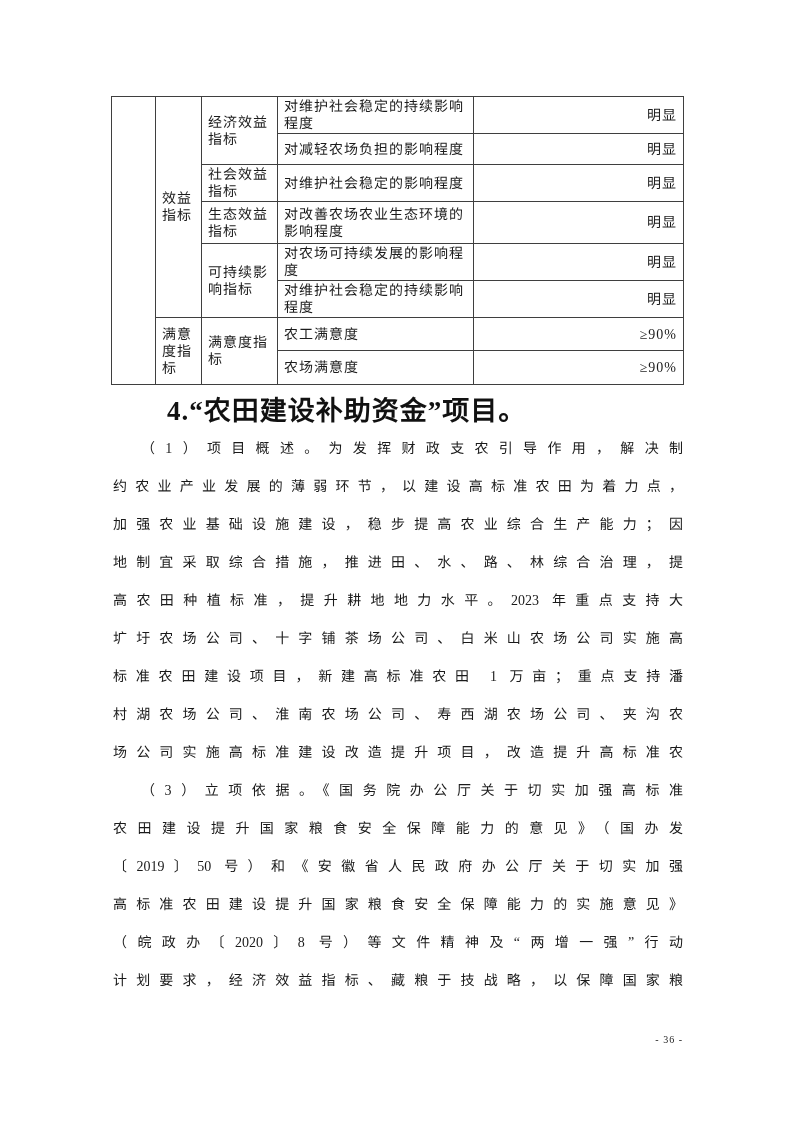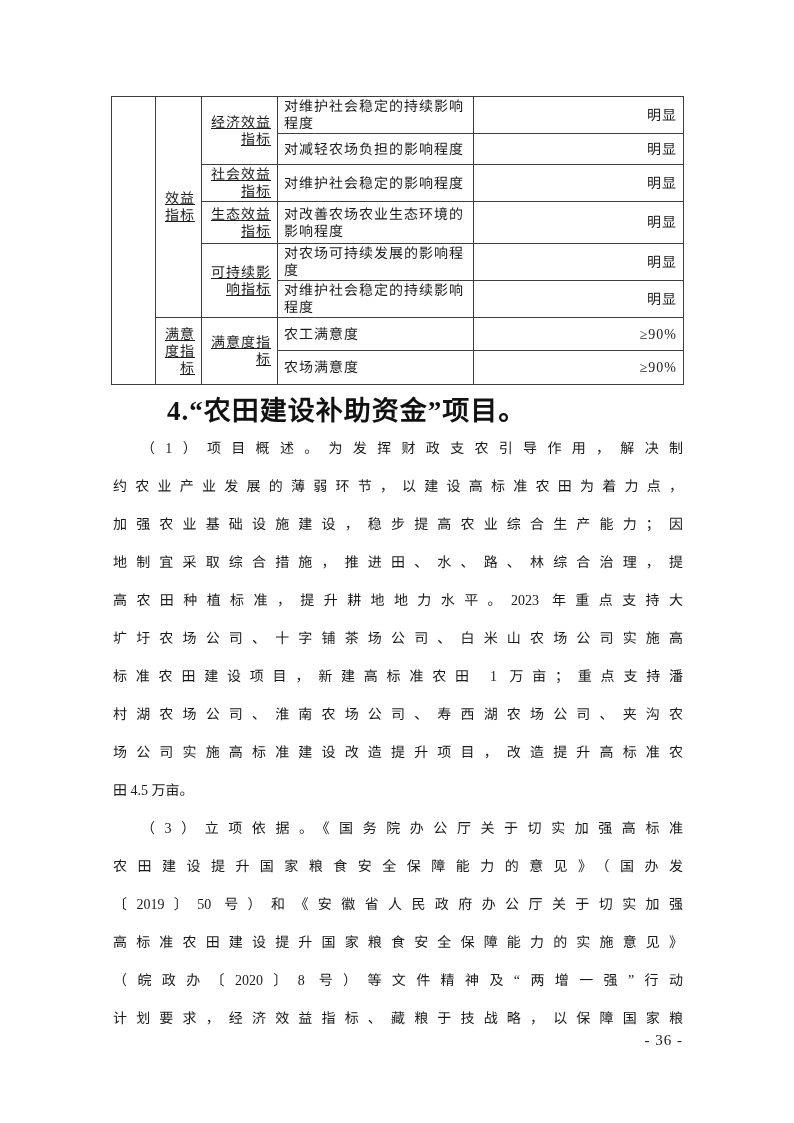--- a/index.html
+++ b/index.html
@@ -31,21 +31,21 @@
   table.indicators td {
     border: 1px solid #3f3f3f;
     font-size: 14px;
     line-height: 17px;
     letter-spacing: 1px;
     vertical-align: middle;
     padding: 1px 6px;
     color: #1c1c1c;
     overflow: hidden;
   }
-  td.center { text-align: right; text-decoration: underline; }
+  td.center { text-align: left; }
   td.desc   { text-align: left; padding: 1px 8px; }
   td.val    { text-align: right; }
   tr.h37 { height: 37px; }
   tr.h31 { height: 31px; }
   tr.h41 { height: 30px; }
   tr.h42 { height: 42px; }
   tr.h36 { height: 36px; }
   tr.h33 { height: 33px; }
   tr.h34 { height: 34px; }
 
@@ -75,21 +75,21 @@
   .line.first { text-indent: 2em; }
   .line.short { text-align-last: left; }
 
   
   .page-number {
     position: absolute;
     top: 1030px;
     left: 0;
     right: 111px;
     text-align: right;
-    font-size: 15px;
+    font-size: 10px;
     line-height: 20px;
     letter-spacing: 1px;
     color: #1a1a1a;
   }
 </style>
 </head>
 <body>
 
 <div class="page">
 
@@ -153,21 +153,20 @@
     <div>
       <div class="line first">（1）项目概述。为发挥财政支农引导作用，解决制</div>
       <div class="line">约农业产业发展的薄弱环节，以建设高标准农田为着力点，</div>
       <div class="line">加强农业基础设施建设，稳步提高农业综合生产能力；因</div>
       <div class="line">地制宜采取综合措施，推进田、水、路、林综合治理，提</div>
       <div class="line">高农田种植标准，提升耕地地力水平。2023 年重点支持大</div>
       <div class="line">圹圩农场公司、十字铺茶场公司、白米山农场公司实施高</div>
       <div class="line">标准农田建设项目，新建高标准农田 1 万亩；重点支持潘</div>
       <div class="line">村湖农场公司、淮南农场公司、寿西湖农场公司、夹沟农</div>
       <div class="line">场公司实施高标准建设改造提升项目，改造提升高标准农</div>
-      <div class="line short">田 4.5 万亩。</div>
     </div>
 
     <div>
       <div class="line first">（3）立项依据。《国务院办公厅关于切实加强高标准</div>
       <div class="line">农田建设提升国家粮食安全保障能力的意见》（国办发</div>
       <div class="line">〔2019〕50 号）和《安徽省人民政府办公厅关于切实加强</div>
       <div class="line">高标准农田建设提升国家粮食安全保障能力的实施意见》</div>
       <div class="line">（皖政办〔2020〕8 号）等文件精神及“两增一强”行动</div>
       <div class="line">计划要求，经济效益指标、藏粮于技战略，以保障国家粮</div>
     </div>

